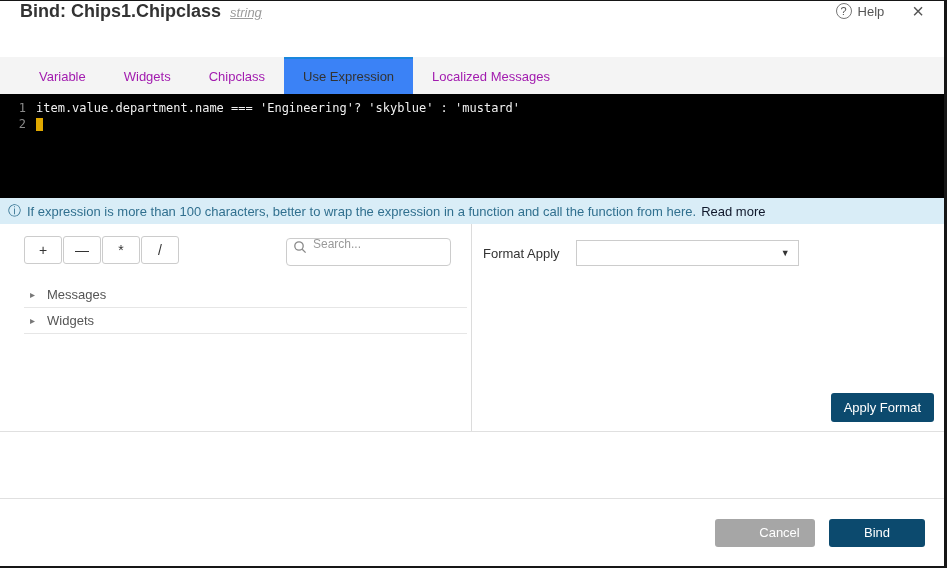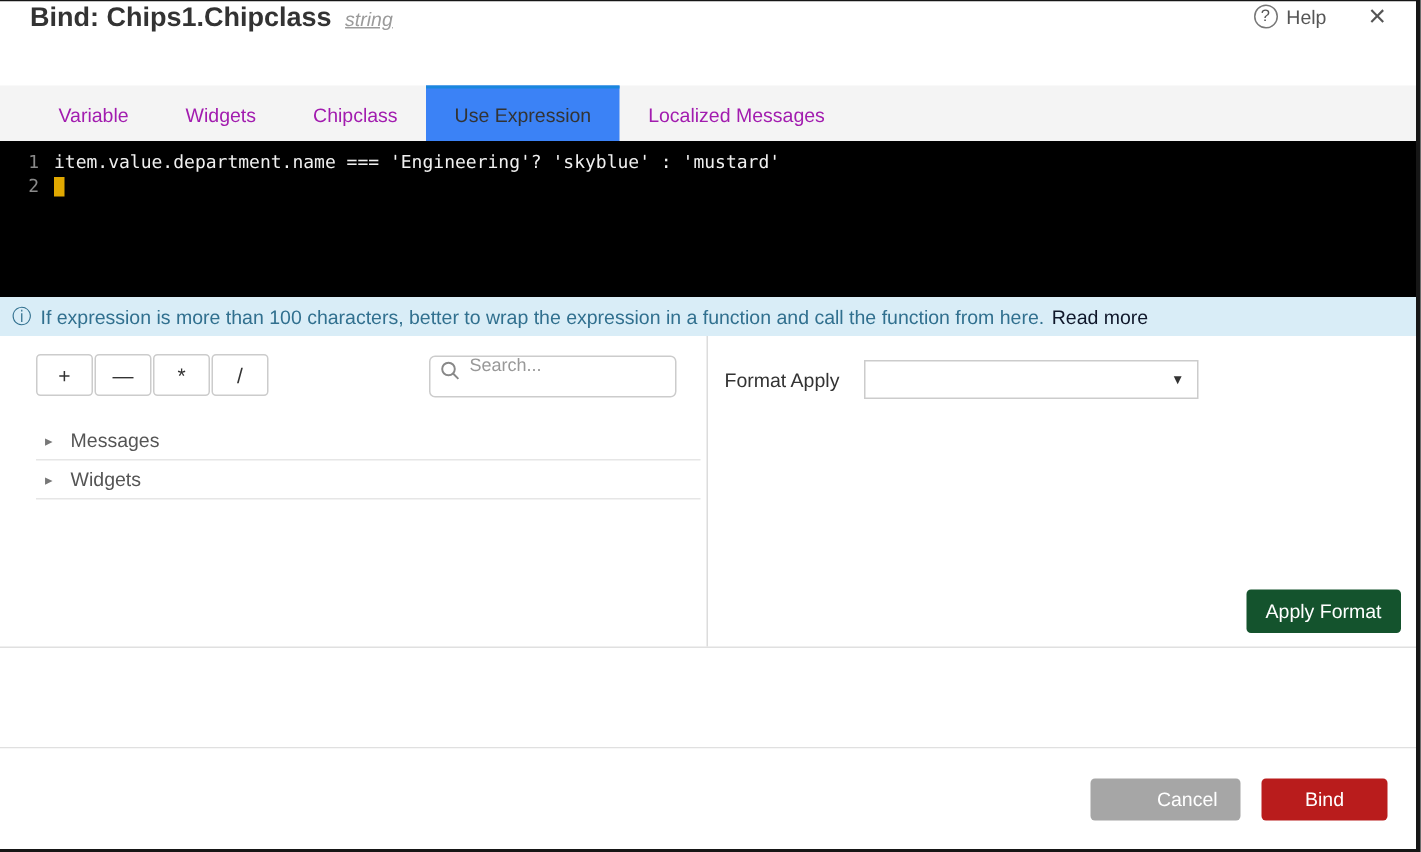--- a/index.html
+++ b/index.html
@@ -81,31 +81,31 @@
   .format-label { font-size: 13px; color: #333; }
   .select-box {
     width: 223px; height: 26px; border: 1px solid #ccc; margin-left: 16px;
     display: flex; align-items: center; justify-content: flex-end; padding-right: 8px;
     background: #fff; cursor: pointer;
   }
   .select-caret { font-size: 9px; color: #333; }
 
   .apply-btn {
     position: absolute; right: 10px; bottom: 9px;
-    background: #14532d; color: #fff; border: none; border-radius: 3px;
+    background: #0c4a6e; color: #fff; border: none; border-radius: 3px;
     font-size: 13px; padding: 7px 13px; cursor: pointer;
     font-family: "Liberation Sans", sans-serif;
   }
 
   
   .spacer { height: 67px; border-bottom: 1px solid #e0e0e0; background: #fff; }
   .footer { flex: 1; display: flex; align-items: center; justify-content: flex-end; padding-right: 19px; background: #fff; }
   .btn { height: 28px; border: none; border-radius: 3px; font-size: 13px; color: #fff; cursor: pointer; font-family: "Liberation Sans", sans-serif; }
   .cancel-btn { background: #a6a6a6; width: 100px; margin-right: 14px; padding-left: 29px; }
-  .bind-btn { background: #b91c1c; width: 84px; }
+  .bind-btn { background: #0c4a6e; width: 96px; }
 </style>
 </head>
 <body>
 
 <div class="stage">
   <div class="dialog">
 
     <div class="header">
       <span class="title">Bind: Chips1.Chipclass</span>
       <span class="type-label">string</span>

